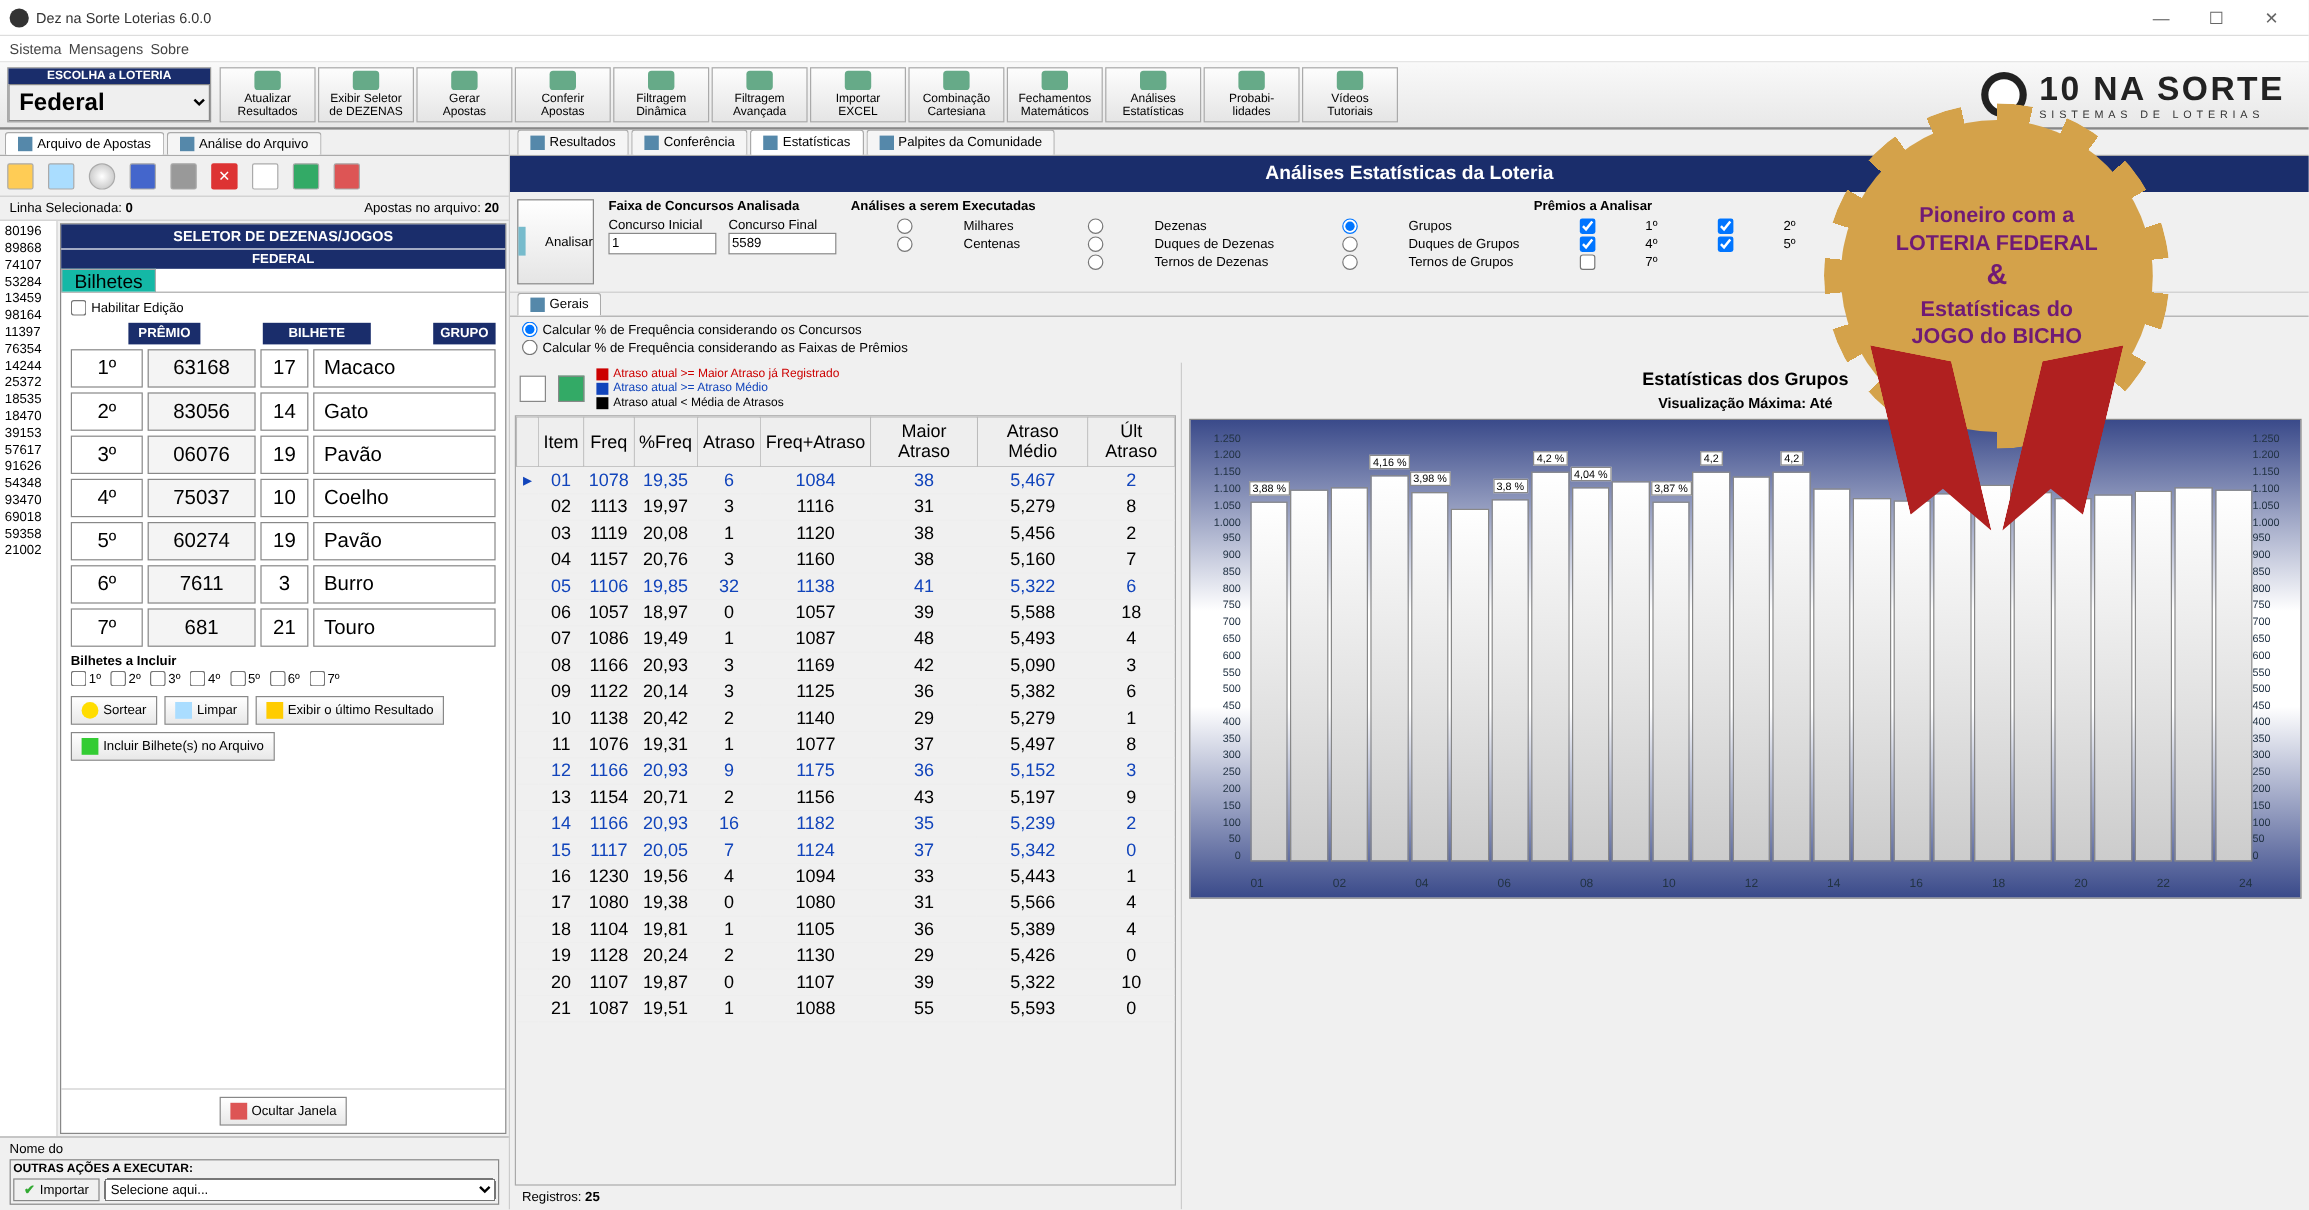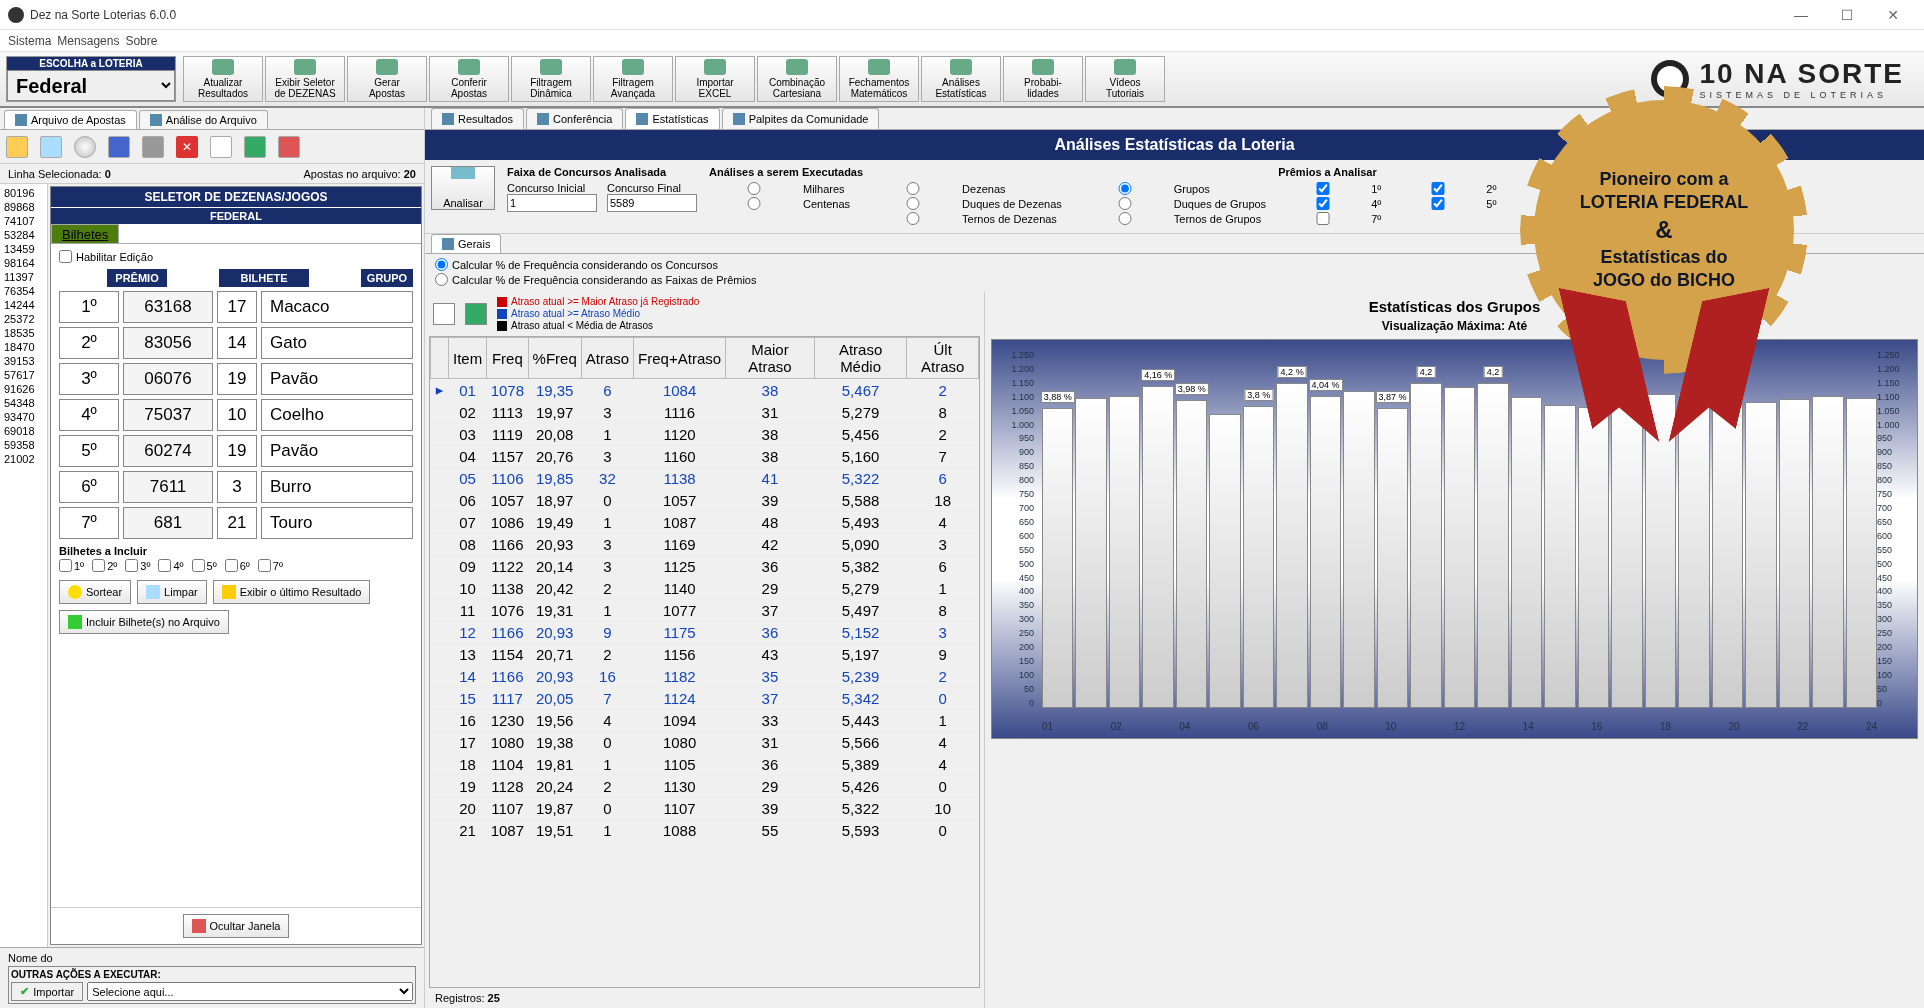--- a/index.html
+++ b/index.html
@@ -37,21 +37,21 @@
 .iconbar .ib.new { background: #fff; }
 .iconbar .ib.xls { background: #3a6; }
 .iconbar .ib.filt { background: #d55; }
 .statusline { height: 20px; display: flex; justify-content: space-between; padding: 0 8px; align-items: center; font-size: 11px; border-bottom: 1px solid #ccc; }
 .leftsplit { flex: 1; display: flex; overflow: hidden; }
 .numcol { width: 48px; background: #fff; font-size: 11px; padding: 2px 4px; overflow: hidden; line-height: 14px; border-right: 1px solid #ccc; }
 .seletor { flex: 1; background: #fff; border: 1px solid #888; margin: 2px; display: flex; flex-direction: column; }
 .sel-hdr { background: #1a2d6b; color: #fff; font-weight: bold; text-align: center; padding: 3px; font-size: 12px; }
 .sel-sub { background: #1a2d6b; color: #fff; font-weight: bold; text-align: center; padding: 2px; font-size: 11px; margin-top: 1px; }
 .sel-tabs { height: 20px; display: flex; border-bottom: 1px solid #aaa; }
-.sel-tabs .st { padding: 2px 10px; border: 1px solid #aaa; border-bottom: none; background: #4d7c0f; font-size: 13px; text-decoration: underline; }
+.sel-tabs .st { padding: 2px 10px; border: 1px solid #aaa; border-bottom: none; background: #14b8a6; font-size: 16px; }
 .sel-body { flex: 1; padding: 6px 8px; overflow: auto; }
 .chk-line { display: flex; align-items: center; gap: 4px; margin-bottom: 6px; font-size: 11px; }
 .col-hdrs { display: flex; gap: 4px; margin-bottom: 4px; }
 .col-hdrs div { background: #1a2d6b; color: #fff; font-weight: bold; text-align: center; padding: 3px; font-size: 11px; margin-left: 48px; }
 .ch-premio { width: 60px; }
 .ch-bilhete { width: 90px; }
 .ch-grupo { flex: 1; }
 .bil-row { display: flex; gap: 4px; margin-bottom: 4px; align-items: center; }
 .bil-row .c { border: 1px solid #888; background: #fff; padding: 5px; text-align: center; font-size: 17px; }
 .bil-row .c.p { width: 60px; }
@@ -74,21 +74,21 @@
 .outras { border: 1px solid #888; padding: 2px; }
 .outras .o-lbl { font-weight: bold; font-size: 10px; }
 .outras .o-row { display: flex; gap: 4px; margin-top: 2px; }
 .outras .o-row .ex { border: 1px solid #888; padding: 2px 8px; font-size: 11px; display: flex; align-items: center; gap: 4px; }
 .outras .o-row .ex .ck { color: #3a3; font-weight: bold; }
 .outras select { flex: 1; font-size: 11px; }
 .rightcol { flex: 1; display: flex; flex-direction: column; }
 .rtabs { height: 22px; display: flex; border-bottom: 1px solid #aaa; padding-left: 6px; gap: 2px; }
 .banner { background: #1a2d6b; color: #fff; font-weight: bold; text-align: center; padding: 6px; font-size: 16px; }
 .ctrl-panel { display: flex; padding: 6px; gap: 12px; border-bottom: 1px solid #ccc; align-items: flex-start; }
-.analisar-btn { width: 64px; height: 44px; border: 1px solid #888; background: linear-gradient(#fff,#e5e5e5); display: flex; flex-direction: column; align-items: center; justify-content: center; font-size: 11px; cursor: pointer; gap: 16px; }
+.analisar-btn { width: 64px; height: 71px; border: 1px solid #888; background: linear-gradient(#fff,#e5e5e5); display: flex; flex-direction: row; align-items: center; justify-content: center; font-size: 11px; cursor: pointer; gap: 16px; }
 .analisar-btn .ai { width: 24px; height: 24px; background: #7bc; margin-bottom: 2px; }
 .fx-group { border: none; }
 .fx-group .fx-lbl { font-weight: bold; font-size: 11px; margin-bottom: 4px; }
 .fx-group .fx-row { display: flex; gap: 10px; }
 .fx-group .fx-col { display: flex; flex-direction: column; font-size: 11px; }
 .fx-group input { width: 90px; padding: 2px; border: 1px solid #888; font-size: 11px; }
 .an-group .an-cols { display: flex; gap: 18px; font-size: 11px; }
 .an-group .an-col label { display: flex; align-items: center; gap: 4px; margin-bottom: 2px; }
 .pr-group .pr-grid { display: grid; grid-template-columns: repeat(3, auto); gap: 2px 12px; font-size: 11px; }
 .pr-group .pr-grid label { display: flex; align-items: center; gap: 3px; }
@@ -115,21 +115,21 @@
 .chart-box { position: relative; height: 400px; background: linear-gradient(#3a4a8a, #fff 40%, #fff 60%, #3a4a8a); border: 1px solid #888; display: flex; align-items: flex-end; padding: 20px 40px 30px 50px; gap: 2px; }
 .chart-box .yaxis { position: absolute; left: 2px; top: 10px; bottom: 30px; width: 40px; display: flex; flex-direction: column; justify-content: space-between; font-size: 9px; color: #234; text-align: right; }
 .chart-box .yaxis2 { position: absolute; right: 2px; top: 10px; bottom: 30px; width: 38px; display: flex; flex-direction: column; justify-content: space-between; font-size: 9px; color: #234; }
 .chart-box .xaxis { position: absolute; left: 50px; right: 40px; bottom: 6px; display: flex; justify-content: space-between; font-size: 10px; color: #234; }
 .bar { flex: 1; background: linear-gradient(#fff,#ccc); border: 1px solid #888; position: relative; }
 .bar .pct { position: absolute; top: -18px; left: 50%; transform: translateX(-50%); background: #fff; border: 1px solid #888; font-size: 9px; padding: 0 2px; white-space: nowrap; }
 .badge { position: absolute; right: 120px; top: 100px; width: 280px; height: 280px; }
 .badge .seal { width: 260px; height: 260px; background: #d4a24a; border-radius: 50%; position: relative; margin: 0 auto; display: flex; align-items: center; justify-content: center; text-align: center; }
 .badge .seal::before { content:''; position: absolute; inset: -14px; background: radial-gradient(circle, transparent 120px, #d4a24a 120px); border-radius: 50%;
   -webkit-mask: repeating-conic-gradient(#000 0 12deg, transparent 12deg 24deg); mask: repeating-conic-gradient(#000 0 12deg, transparent 12deg 24deg); }
-.badge .seal .inner { position: relative; width: 220px; font-size: 18px; font-weight: bold; color: #0f172a; line-height: 1.3; }
+.badge .seal .inner { position: relative; width: 220px; font-size: 18px; font-weight: bold; color: #701a75; line-height: 1.3; }
 .badge .ribbon { position: absolute; bottom: -60px; left: 50%; width: 200px; height: 140px; transform: translateX(-50%); }
 .badge .ribbon::before, .badge .ribbon::after { content:''; position: absolute; width: 70px; height: 130px; background: #b02020; }
 .badge .ribbon::before { left: 10px; transform: skewY(25deg) rotate(-15deg); clip-path: polygon(0 0,100% 0,100% 100%,50% 80%,0 100%); }
 .badge .ribbon::after { right: 10px; transform: skewY(-25deg) rotate(15deg); clip-path: polygon(0 0,100% 0,100% 100%,50% 80%,0 100%); }
 input[type=checkbox], input[type=radio] { margin: 0; }
 </style>
 </head>
 <body>
 
 <div class="titlebar">

